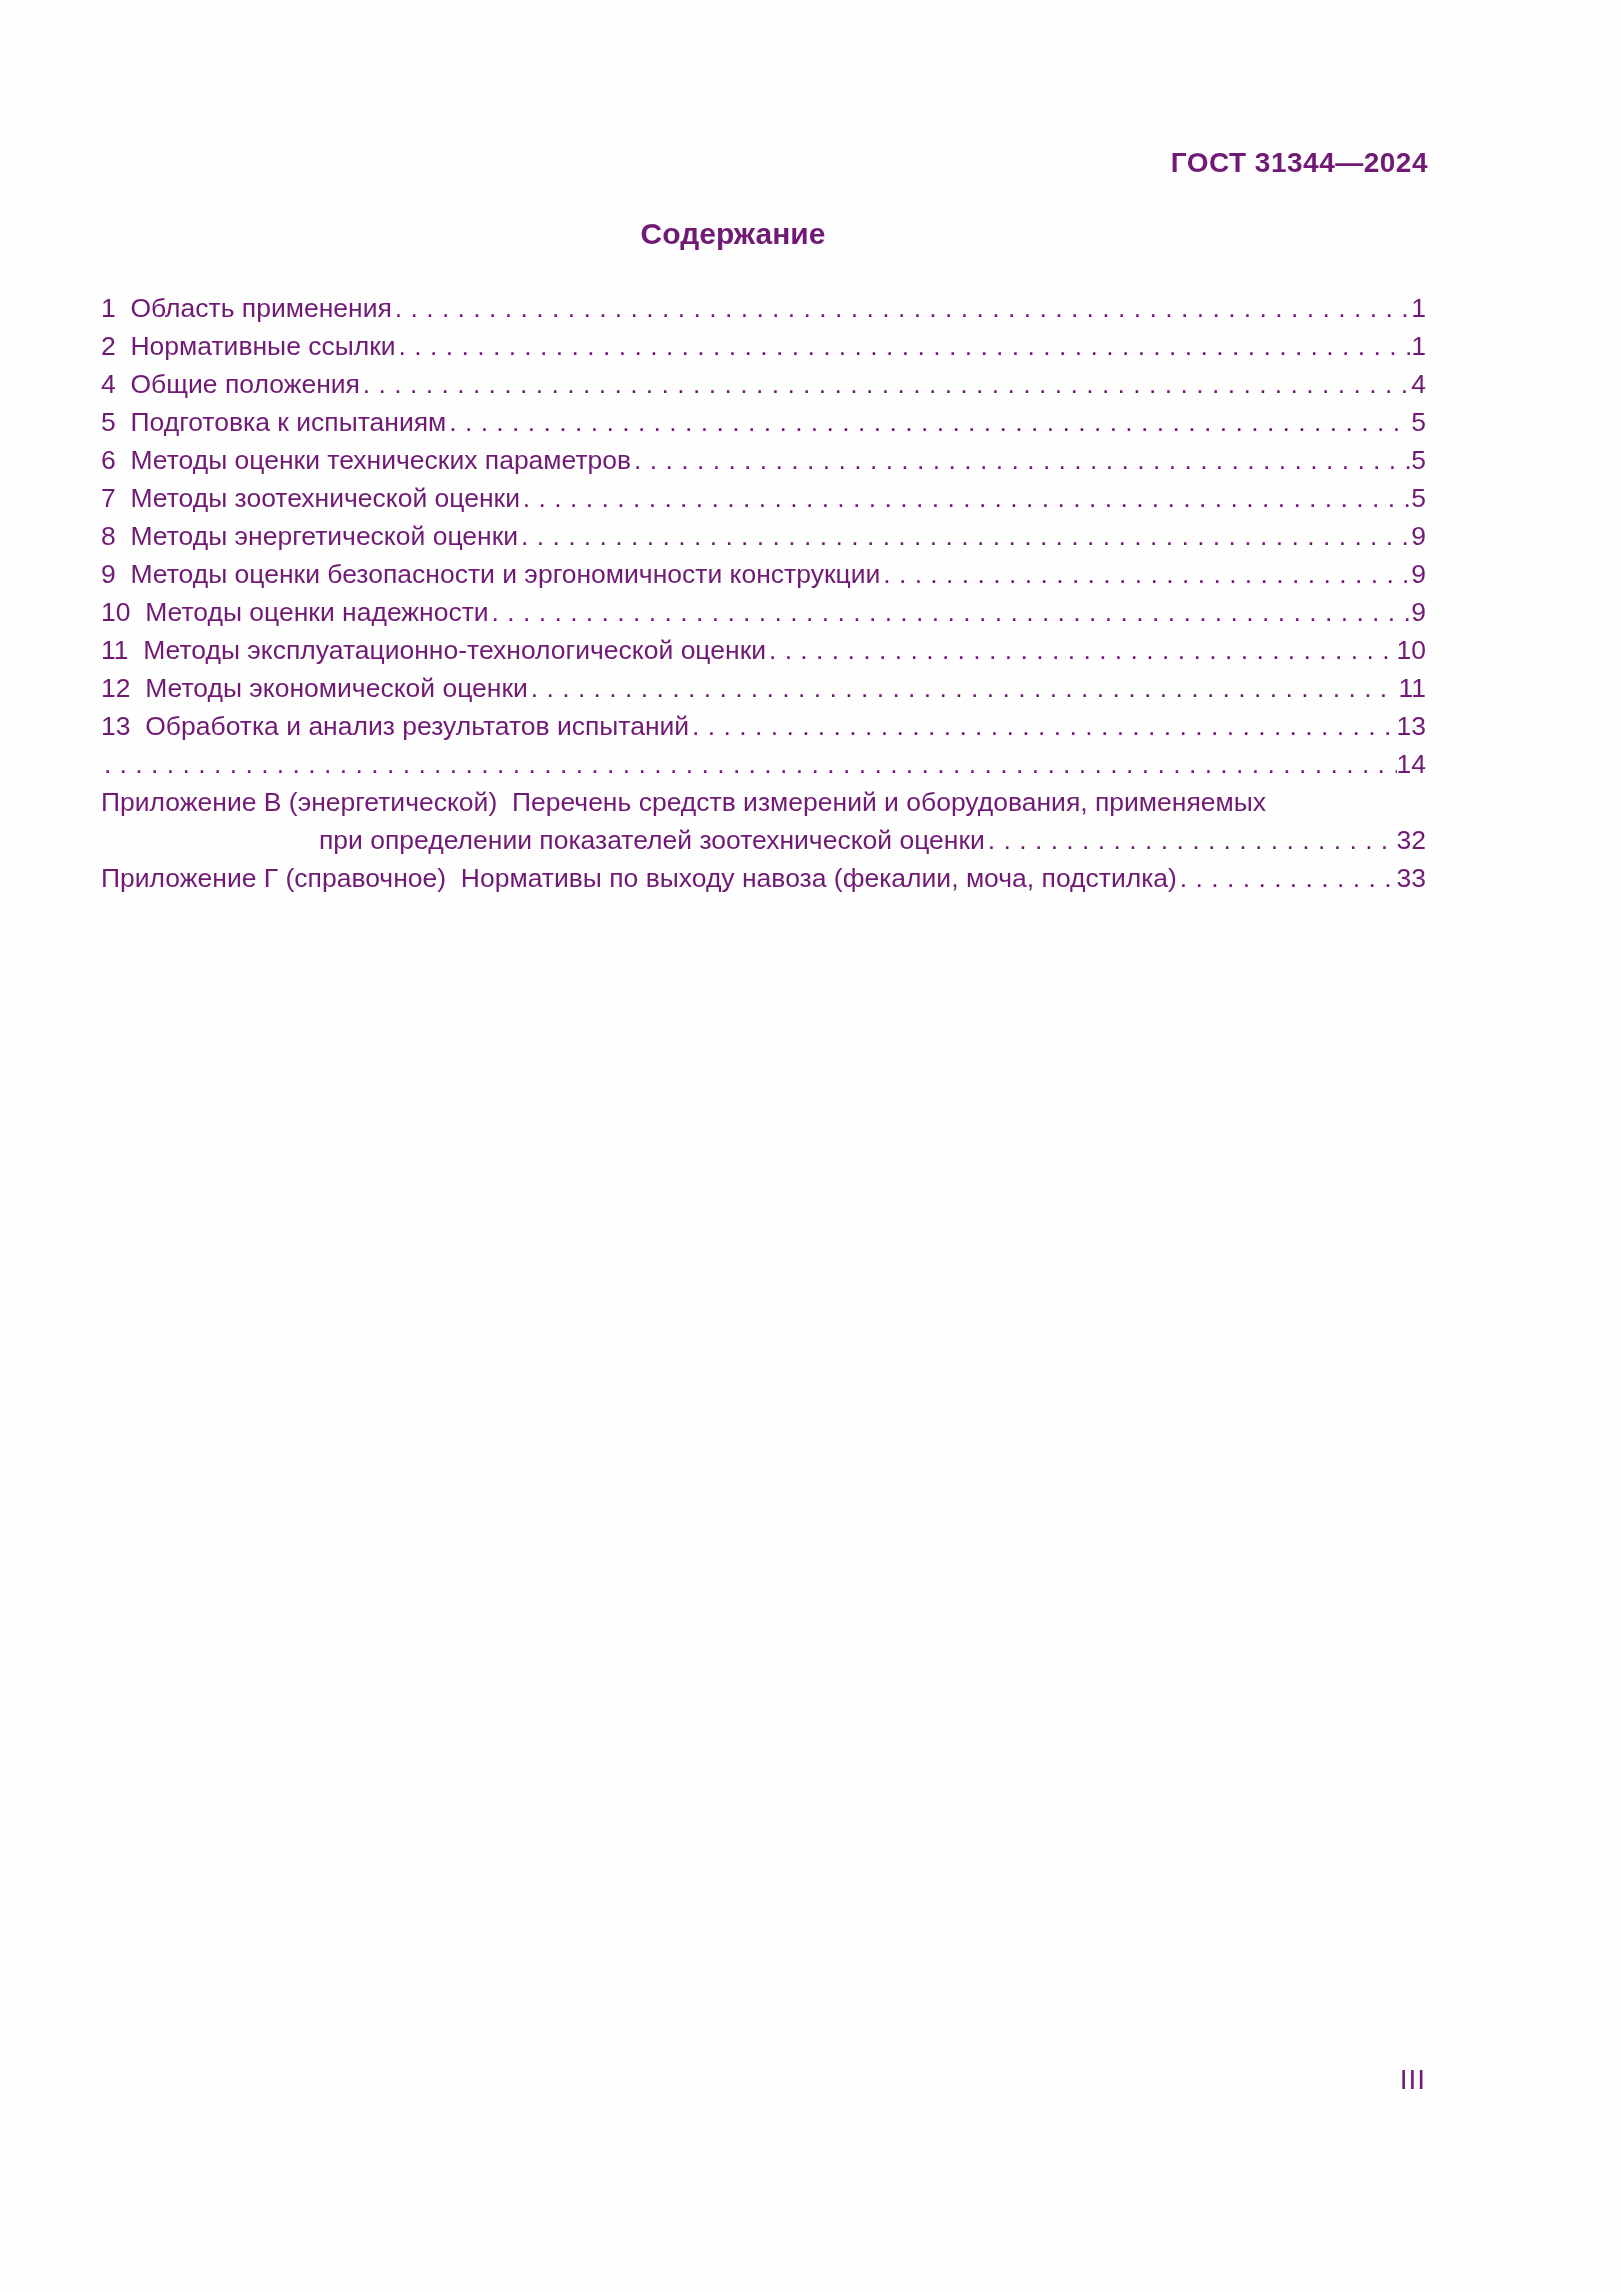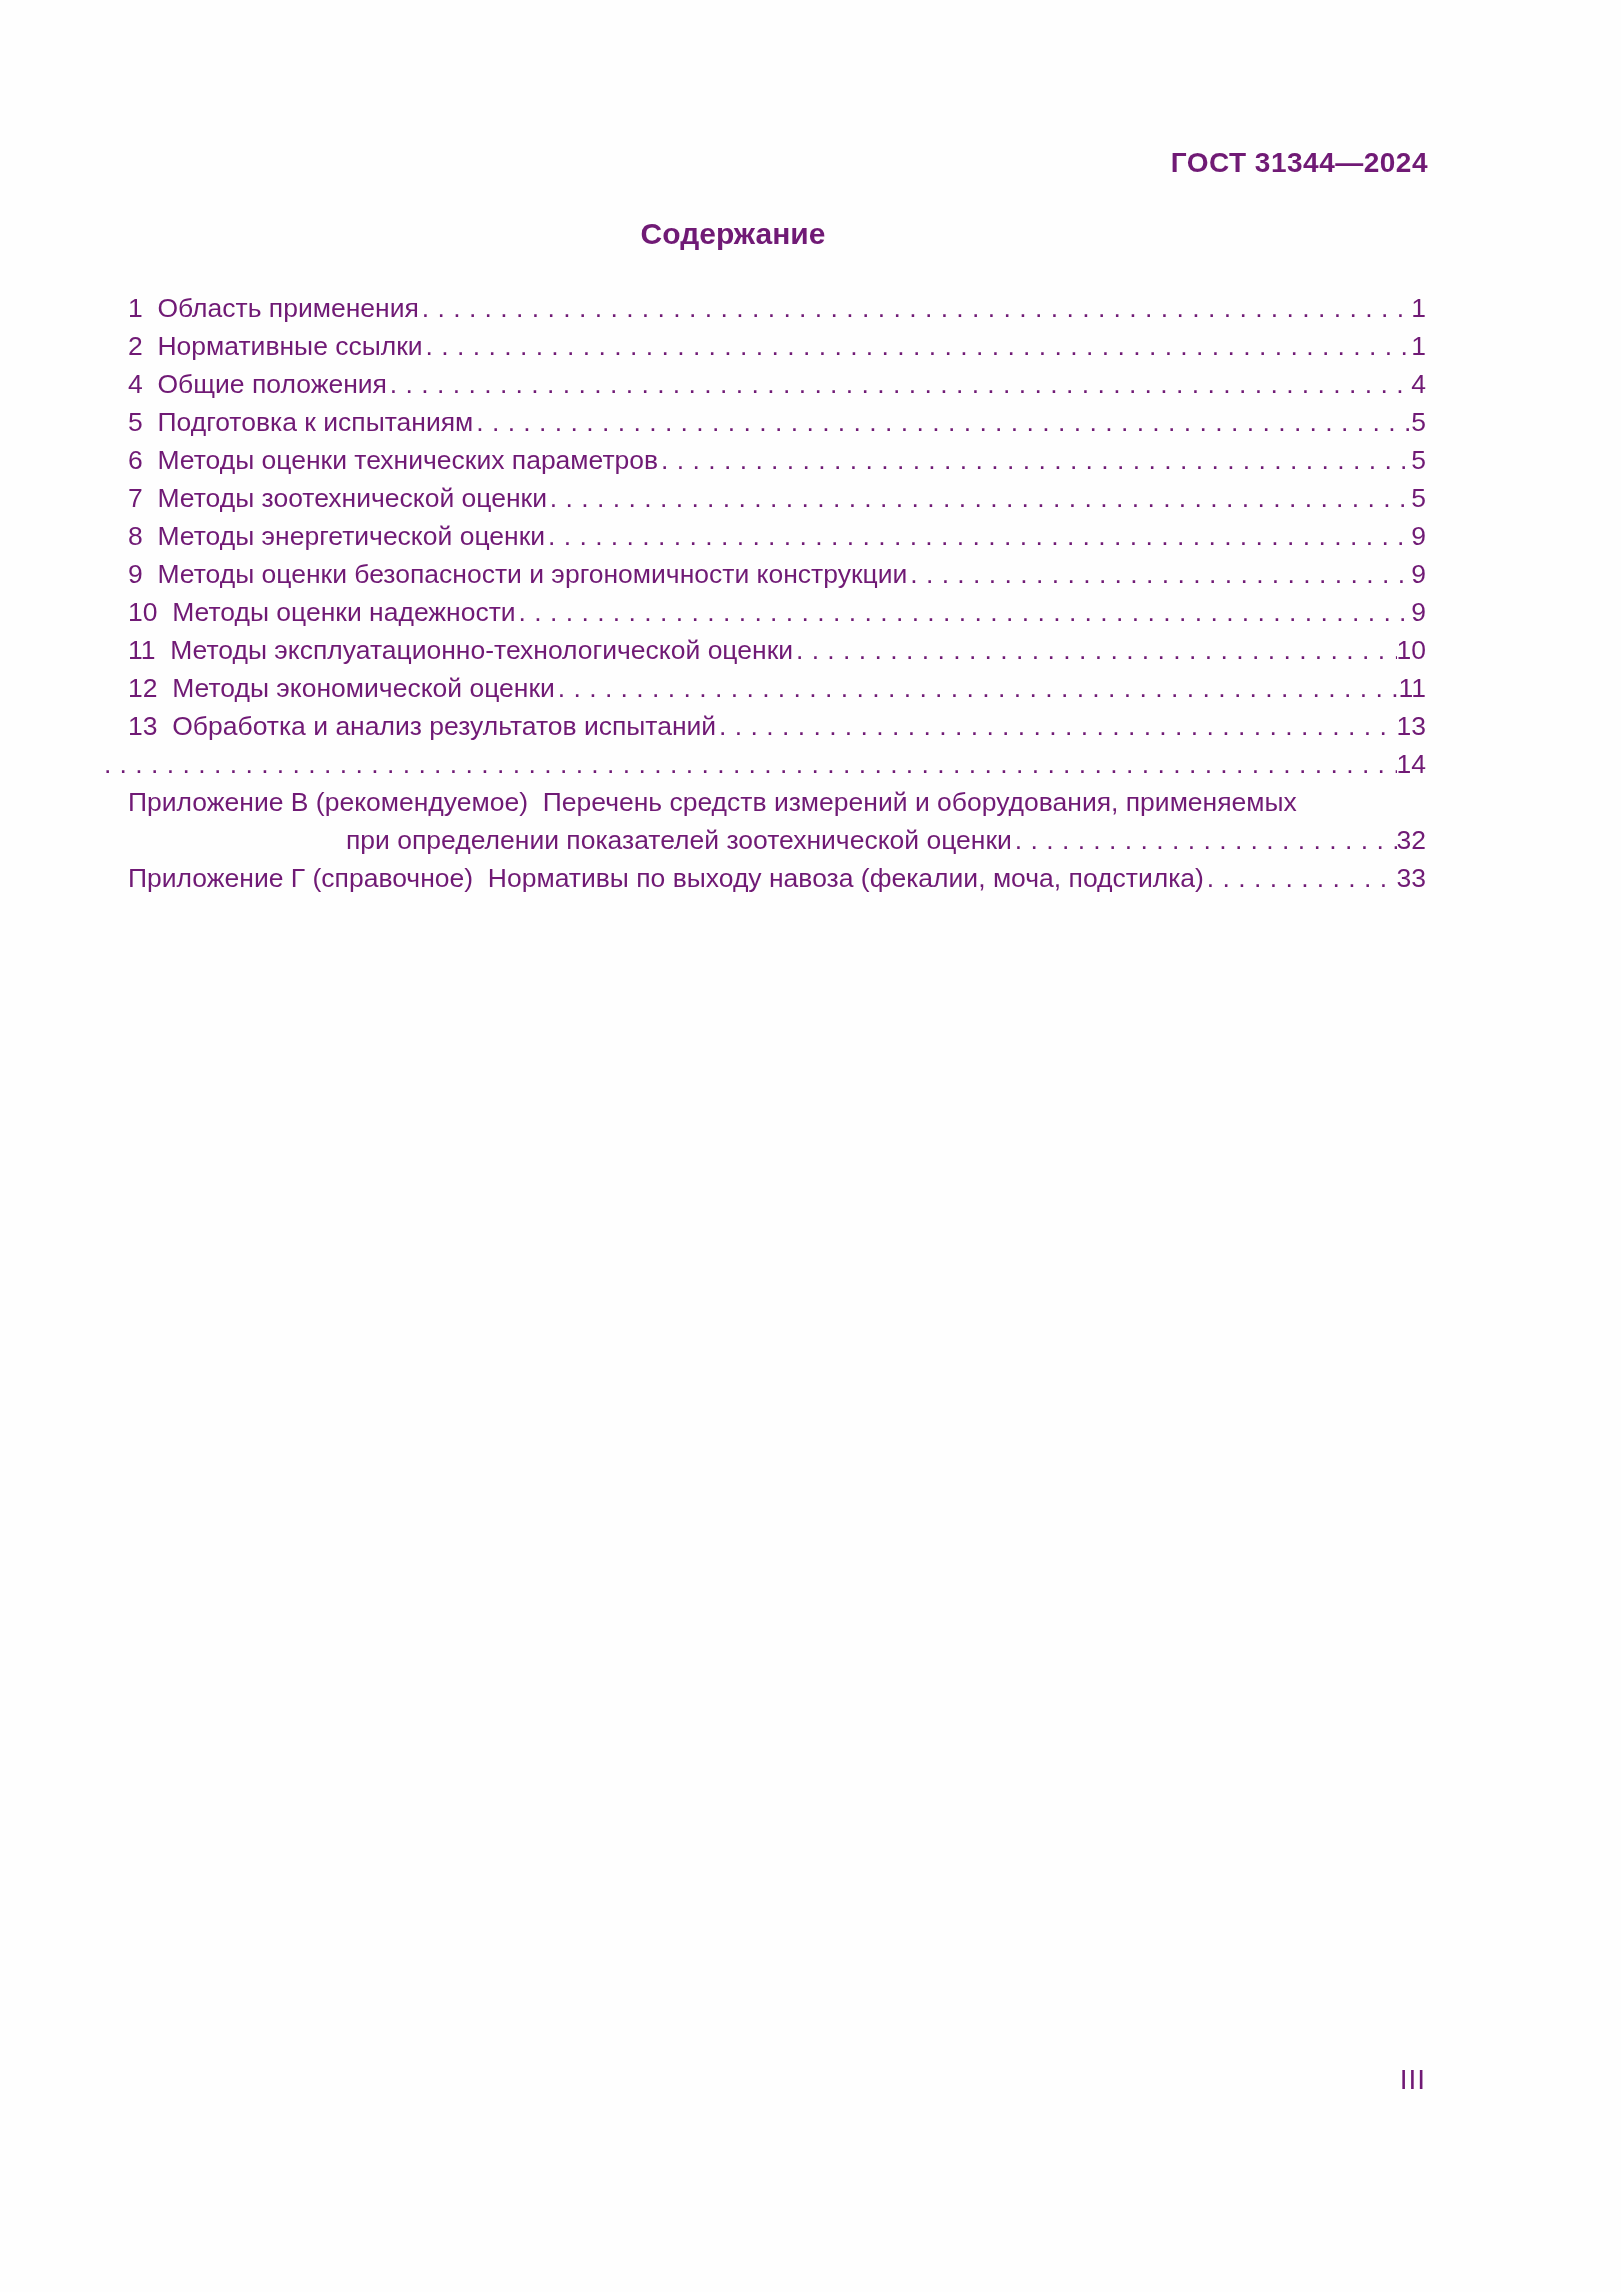--- a/index.html
+++ b/index.html
@@ -45,21 +45,20 @@
   .toc-row {
     display: flex;
     align-items: baseline;
     height: 38px;
     line-height: 38px;
     overflow: hidden;
   }
   .toc-label {
     white-space: pre;
     flex: 0 0 auto;
-    margin-left: 27px;
   }
   .toc-dots {
     flex: 1 1 auto;
     overflow: hidden;
     white-space: nowrap;
     margin-left: 2.9px;
   }
   .toc-dots::after {
     content: ". . . . . . . . . . . . . . . . . . . . . . . . . . . . . . . . . . . . . . . . . . . . . . . . . . . . . . . . . . . . . . . . . . . . . . . . . . . . . . . . . . . . . . . . . . . . . . . . . . . . . . . . . . . . . . . . . . . . . . . .";
     letter-spacing: 0.5px;
@@ -163,21 +162,21 @@
       <span class="toc-page">13</span>
     </div>
 
     <div class="toc-row">
       <span class="toc-dots"></span>
       <span class="toc-page">14</span>
     </div>
 
 
     <div class="toc-row">
-      <span class="toc-label">Приложение В (рекомендуемое)  Перечень средств измерений и оборудования, применяемых</span>
+      <span class="toc-label">Приложение В (энергетической)  Перечень средств измерений и оборудования, применяемых</span>
     </div>
 
     <div class="toc-row toc-row--cont">
       <span class="toc-label">при определении показателей зоотехнической оценки</span>
       <span class="toc-dots"></span>
       <span class="toc-page">32</span>
     </div>
 
     <div class="toc-row">
       <span class="toc-label">Приложение Г (справочное)  Нормативы по выходу навоза (фекалии, моча, подстилка)</span>

